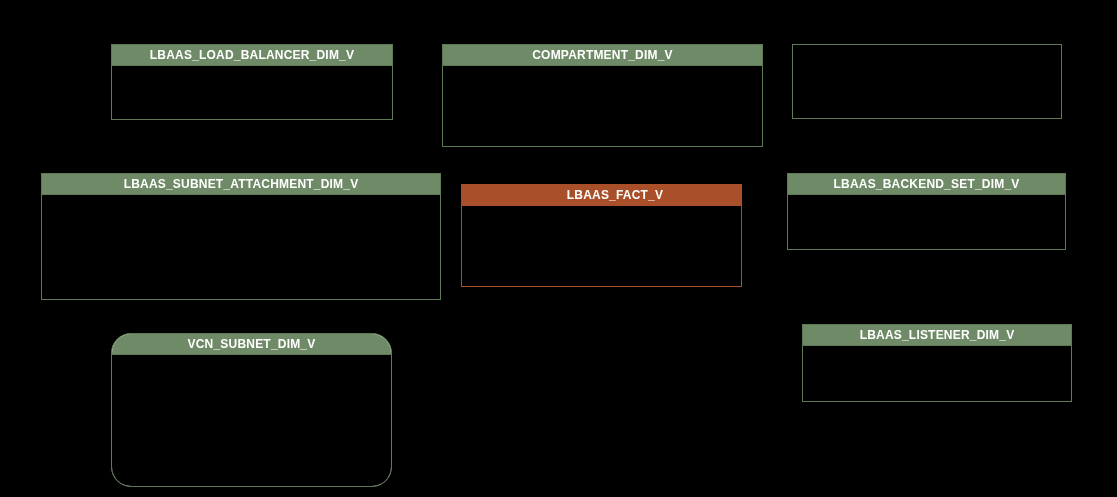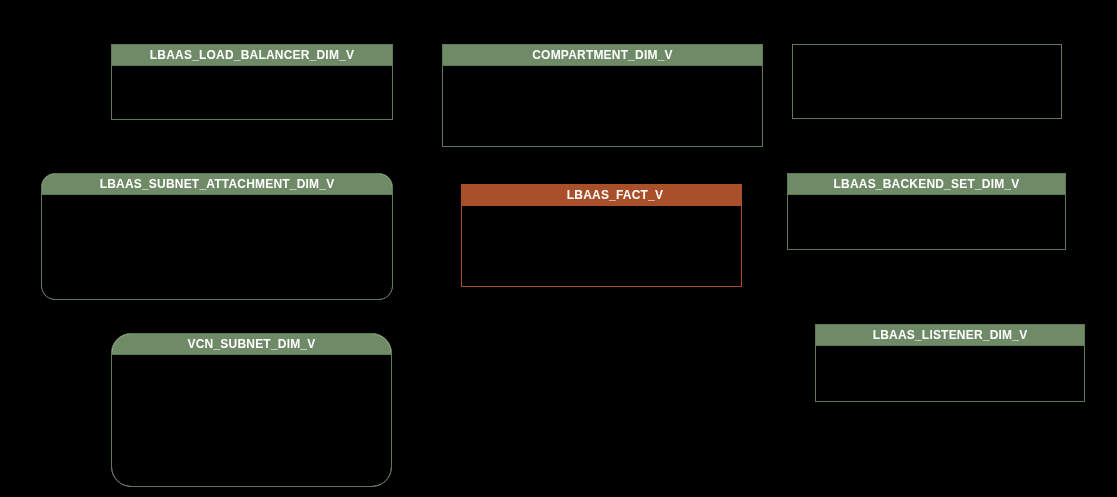--- a/index.html
+++ b/index.html
@@ -71,33 +71,33 @@
       <div class="entity-header">LBAAS_LOAD_BALANCER_DIM_V</div>
       <div class="entity-body"></div>
     </div>
     <div class="entity" style="left: 442px; top: 44px; width: 321px; height: 103px;">
       <div class="entity-header">COMPARTMENT_DIM_V</div>
       <div class="entity-body"></div>
     </div>
     <div class="entity" style="left: 792px; top: 44px; width: 270px; height: 75px;">
       <div class="entity-body"></div>
     </div>
-    <div class="entity" style="left: 41px; top: 173px; width: 352px; height: 127px; border-radius: 14px;">
+    <div class="entity" style="left: 41px; top: 173px; width: 400px; height: 127px;">
       <div class="entity-header">LBAAS_SUBNET_ATTACHMENT_DIM_V</div>
       <div class="entity-body"></div>
     </div>
     <div class="entity fact" style="left: 461px; top: 184px; width: 281px; height: 103px;">
       <div class="entity-header">LBAAS_FACT_V</div>
       <div class="entity-body"></div>
     </div>
     <div class="entity" style="left: 787px; top: 173px; width: 279px; height: 77px;">
       <div class="entity-header">LBAAS_BACKEND_SET_DIM_V</div>
       <div class="entity-body"></div>
     </div>
     <div class="entity" style="left: 111px; top: 333px; width: 281px; height: 154px; border-radius: 20px;">
       <div class="entity-header">VCN_SUBNET_DIM_V</div>
       <div class="entity-body"></div>
     </div>
-    <div class="entity" style="left: 802px; top: 324px; width: 270px; height: 78px; margin-left: 13px;">
+    <div class="entity" style="left: 802px; top: 324px; width: 270px; height: 78px;">
       <div class="entity-header">LBAAS_LISTENER_DIM_V</div>
       <div class="entity-body"></div>
     </div>
   </div>
 
 </body></html>

